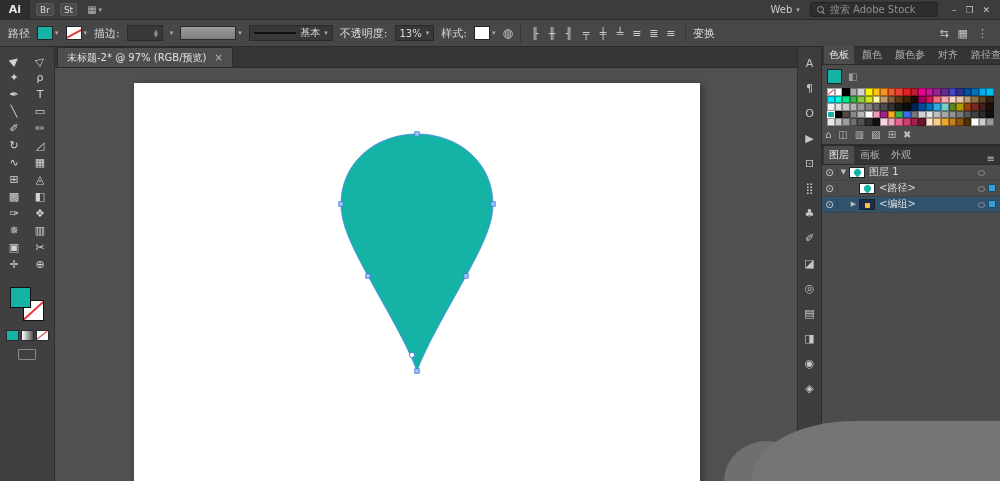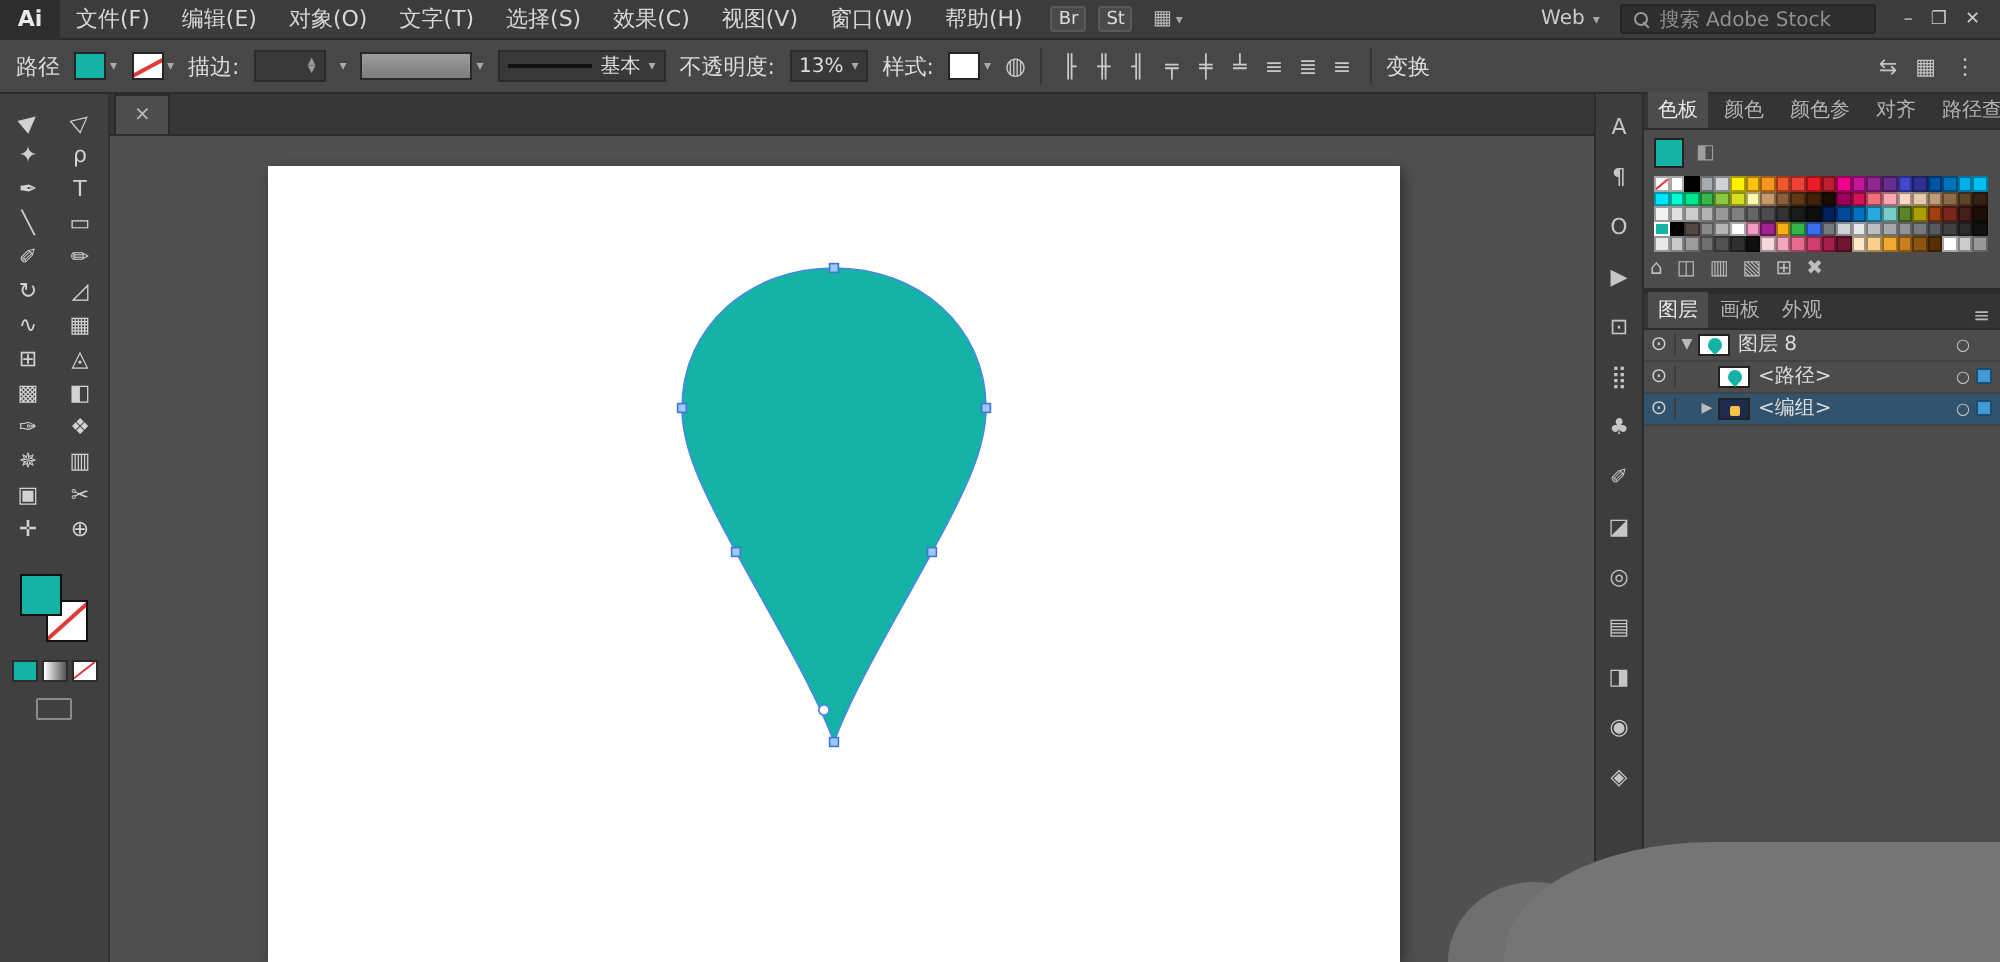--- a/index.html
+++ b/index.html
@@ -106,32 +106,20 @@
 .blob.b1{left:752px;top:421px;width:248px;height:60px;background:#757575;border-radius:42% 0 0 0/95% 0 0 0}
 .blob.b2{left:724px;top:441px;width:86px;height:40px;background:#6f6f6f;border-radius:50% 50% 0 0/100% 100% 0 0}
 </style>
 </head>
 <body>
 
 <div class="app">
 
   <div class="menubar">
     <div class="ai-logo">Ai</div>
-    <div class="menus">
-
-    <span class="menu">文件(F)</span>
-        <span class="menu">编辑(E)</span>
-        <span class="menu">对象(O)</span>
-        <span class="menu">文字(T)</span>
-        <span class="menu">选择(S)</span>
-        <span class="menu">效果(C)</span>
-        <span class="menu">视图(V)</span>
-        <span class="menu">窗口(W)</span>
-        <span class="menu">帮助(H)</span>
-      </div>
     <span class="qbtn">Br</span>
     <span class="qbtn">St</span>
     <span class="mb-ic">
         <span>▦</span>
         <span class="caret">▾</span>
       </span>
     <span class="sp"></span>
     <span class="workspace">
         <span>Web</span>
         <span class="caret">▾</span>
@@ -303,20 +291,21 @@
         <span class="mode m1"></span>
         <span class="mode m2"></span>
         <span class="mode m3"></span>
       </div>
       <div class="screenmode"></div>
     </div>
 
     <div class="center">
       <div class="tabbar">
         <div class="doc-tab">
+          <span>未标题-2* @ 97% (RGB/预览)</span>
           <span class="tab-close">×</span>
         </div>
       </div>
       <div class="canvas">
         <div class="artboard"></div>
         <svg class="shape-svg" width="742" height="413" viewBox="0 0 742 413">
           <path id="shape-path" d="M362 303 C352 276 332 243 313 208 C296 177 286 156 286 136 C286 95 320 66 362 66 C404 66 438 95 438 136 C438 156 428 177 411 208 C392 243 372 276 362 303 Z" style="fill:var(--teal);stroke:var(--sel);stroke-width:0.8"></path>
           <g style="fill:var(--anchor);stroke:#3f76d0;stroke-width:0.8">
             <rect x="359.8" y="63.8" width="4.4" height="4.4"></rect>
             <rect x="283.8" y="133.8" width="4.4" height="4.4"></rect>
@@ -504,21 +493,21 @@
             </span>
           <span class="ptab-sp"></span>
           <span class="pmenu">≡</span>
         </div>
         <div class="lrows">
 
         <div class="lrow">
               <span class="leye">⊙</span>
               <span class="lcaret">▼</span>
               <span class="thumb pin"></span>
-              <span class="lname">图层 8</span>
+              <span class="lname">图层 1</span>
               <span class="ltarget">○</span>
               <span class="lchip"></span>
             </div>
             <div class="lrow ind">
               <span class="leye">⊙</span>
               <span class="lcaret"></span>
               <span class="thumb pin"></span>
               <span class="lname">&lt;路径&gt;</span>
               <span class="ltarget">○</span>
               <span class="lchip on"></span>

